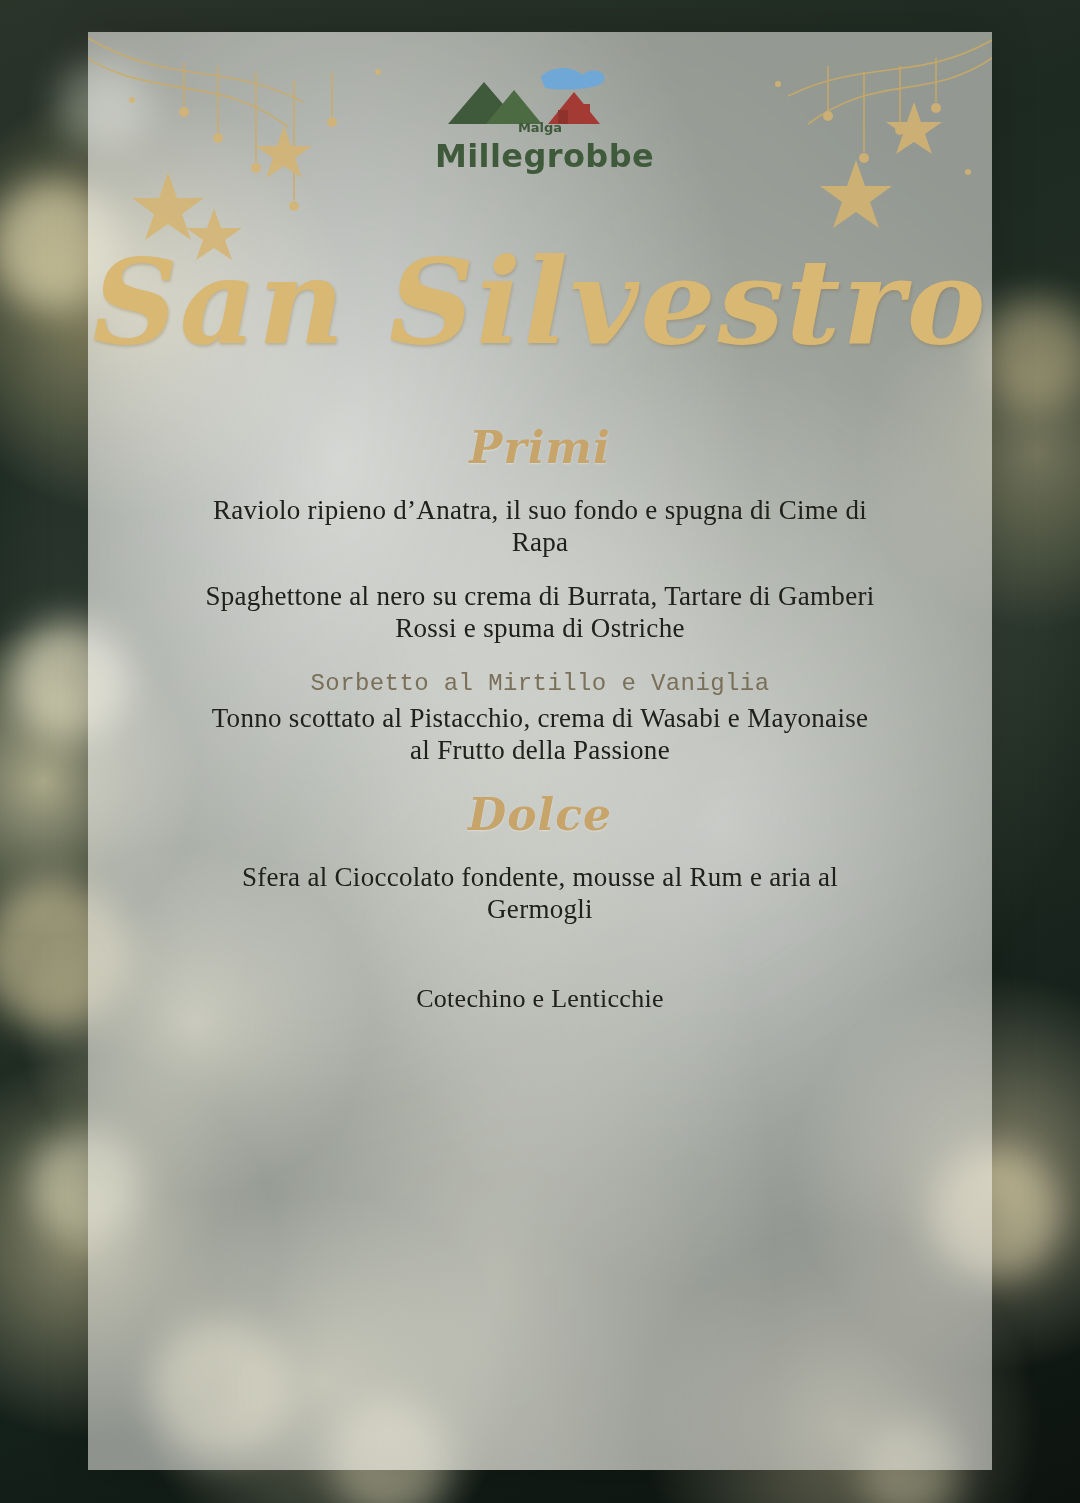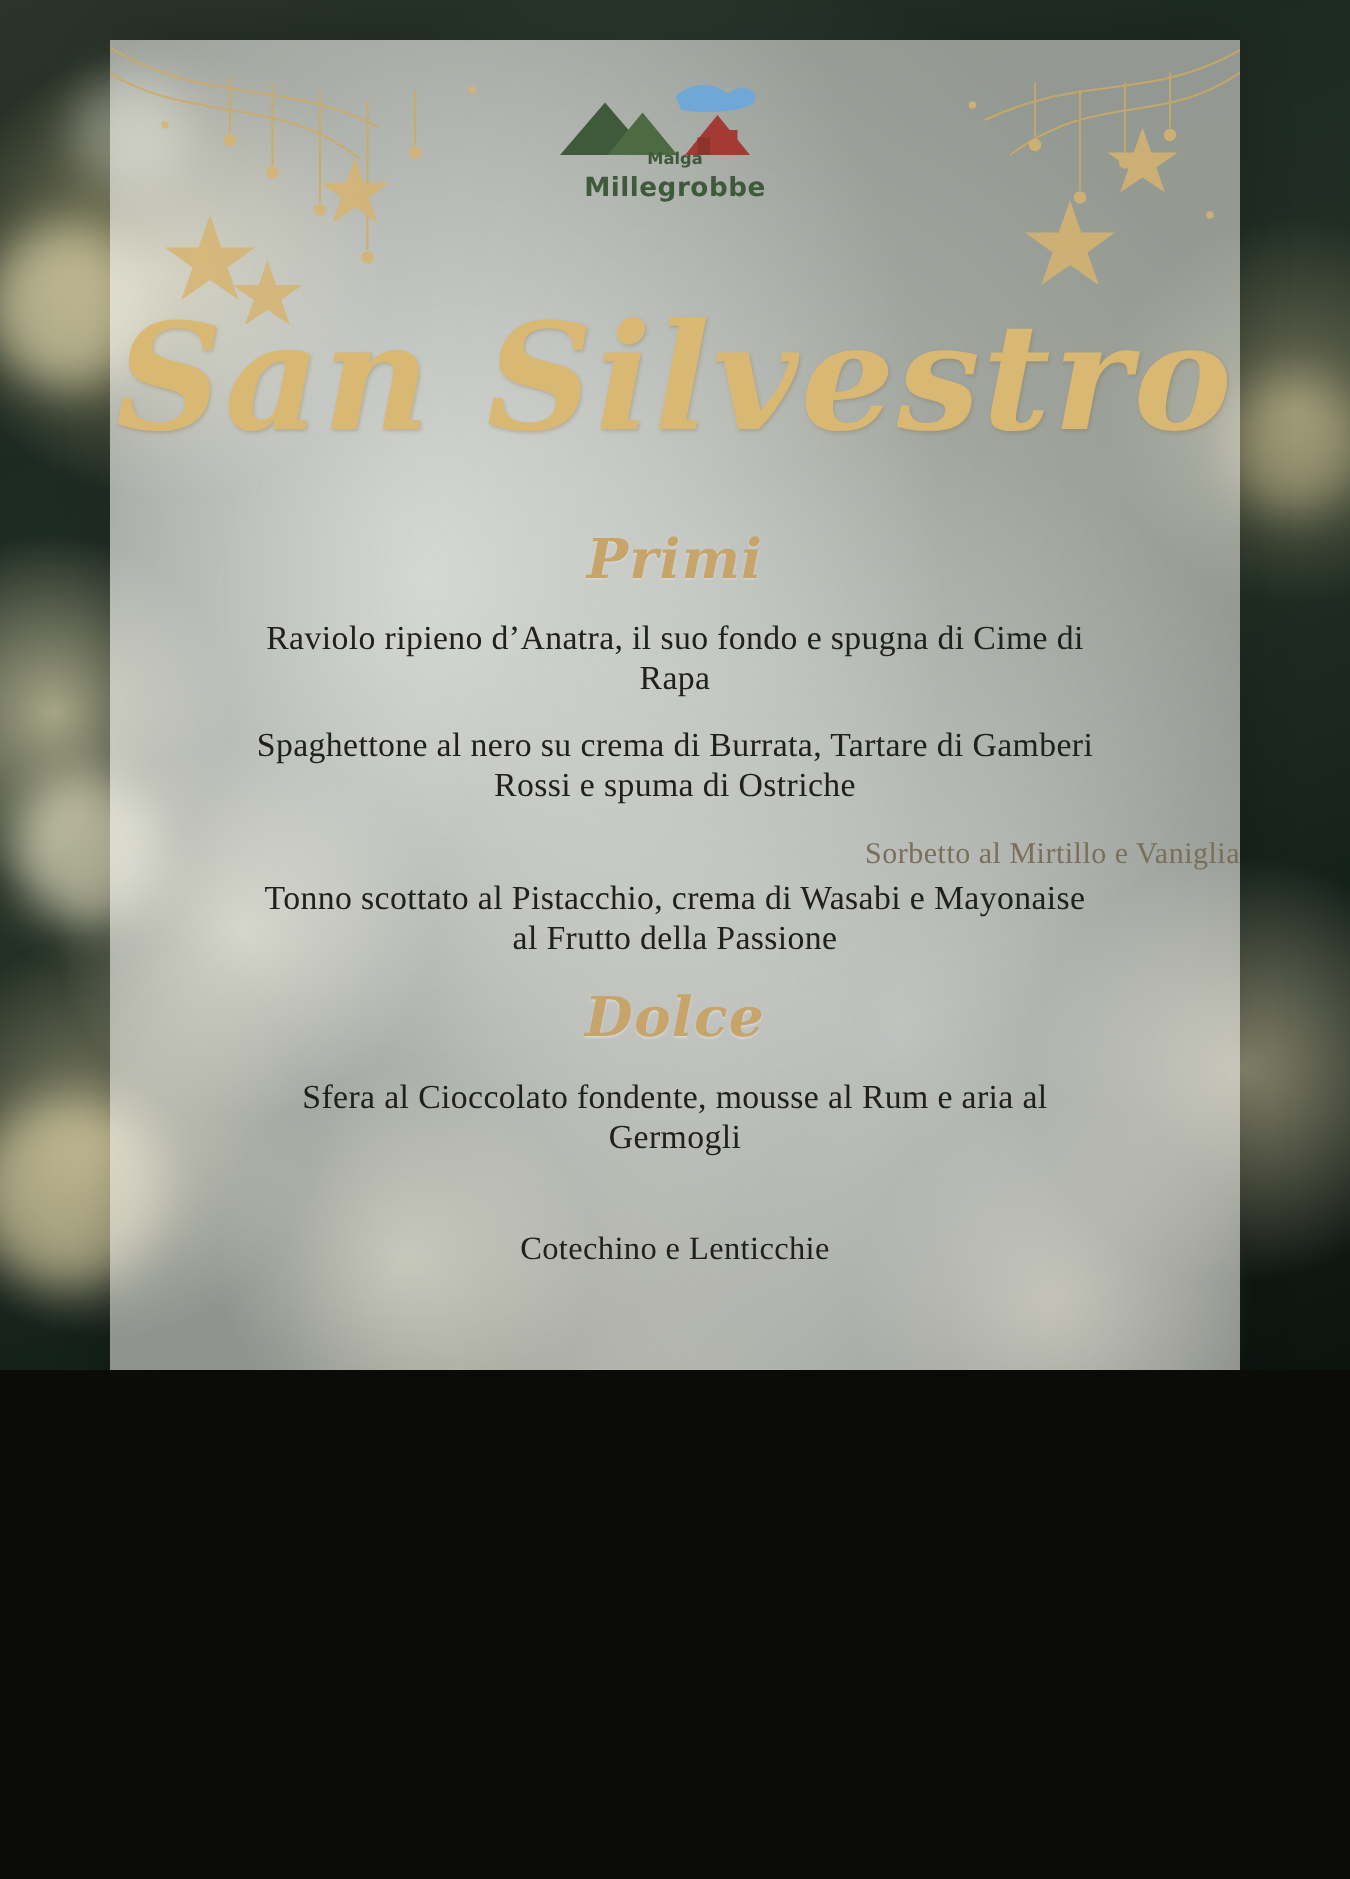--- a/index.html
+++ b/index.html
@@ -11,21 +11,21 @@
     width: 1080px;
     height: 1503px;
     overflow: hidden;
     font-family: "Liberation Serif", serif;
   }
 
   
   .poster {
     position: relative;
     width: 1080px;
-    height: 1096px;
+    height: 1503px;
     overflow: hidden;
     background:
       radial-gradient(circle at 12% 20%, rgba(255,236,170,0.55) 0%, rgba(255,236,170,0) 14%),
       radial-gradient(circle at 4% 52%, rgba(255,245,200,0.6) 0%, rgba(255,245,200,0) 12%),
       radial-gradient(circle at 18% 68%, rgba(255,248,210,0.55) 0%, rgba(255,248,210,0) 13%),
       radial-gradient(circle at 8% 83%, rgba(255,240,190,0.5) 0%, rgba(255,240,190,0) 12%),
       radial-gradient(circle at 30% 92%, rgba(255,243,200,0.45) 0%, rgba(255,243,200,0) 12%),
       radial-gradient(circle at 92% 78%, rgba(255,240,195,0.5) 0%, rgba(255,240,195,0) 13%),
       radial-gradient(circle at 78% 95%, rgba(255,240,195,0.4) 0%, rgba(255,240,195,0) 12%),
       radial-gradient(circle at 96% 30%, rgba(255,235,180,0.35) 0%, rgba(255,235,180,0) 12%),
@@ -77,21 +77,21 @@
     left: 50%;
     transform: translateX(-50%);
     top: 30px;
     width: 210px;
     text-align: center;
   }
   .logo svg { display: block; margin: 0 auto; }
   .logo-word {
     margin-top: -2px;
     font-family: "DejaVu Sans", sans-serif;
-    font-size: 21px;
+    font-size: 32px;
     font-weight: bold;
     letter-spacing: .4px;
     color: #3f5a3a;
     line-height: 1;
   }
   .logo-sub {
     position: absolute;
     top: 58px;
     left: 50%;
     transform: translateX(-50%);
@@ -149,26 +149,25 @@
     font-family: "Liberation Serif", serif;
     font-size: 27px;
     line-height: 1.18;
     color: #20201c;
     letter-spacing: .3px;
     margin: 0 auto 22px;
     width: 680px;
   }
 
   .sorbetto {
-    font-family: Liberation Serif, serif;
+    font-family: Liberation Mono, monospace;
     font-size: 24px;
     color: #7a6f58;
     letter-spacing: .4px;
     margin: 26px 0 6px;
-    text-align: right;
   }
 
   .final-note {
     font-family: "Liberation Serif", serif;
     font-size: 26px;
     color: #20201c;
     letter-spacing: .3px;
     margin-top: 58px;
   }
 

